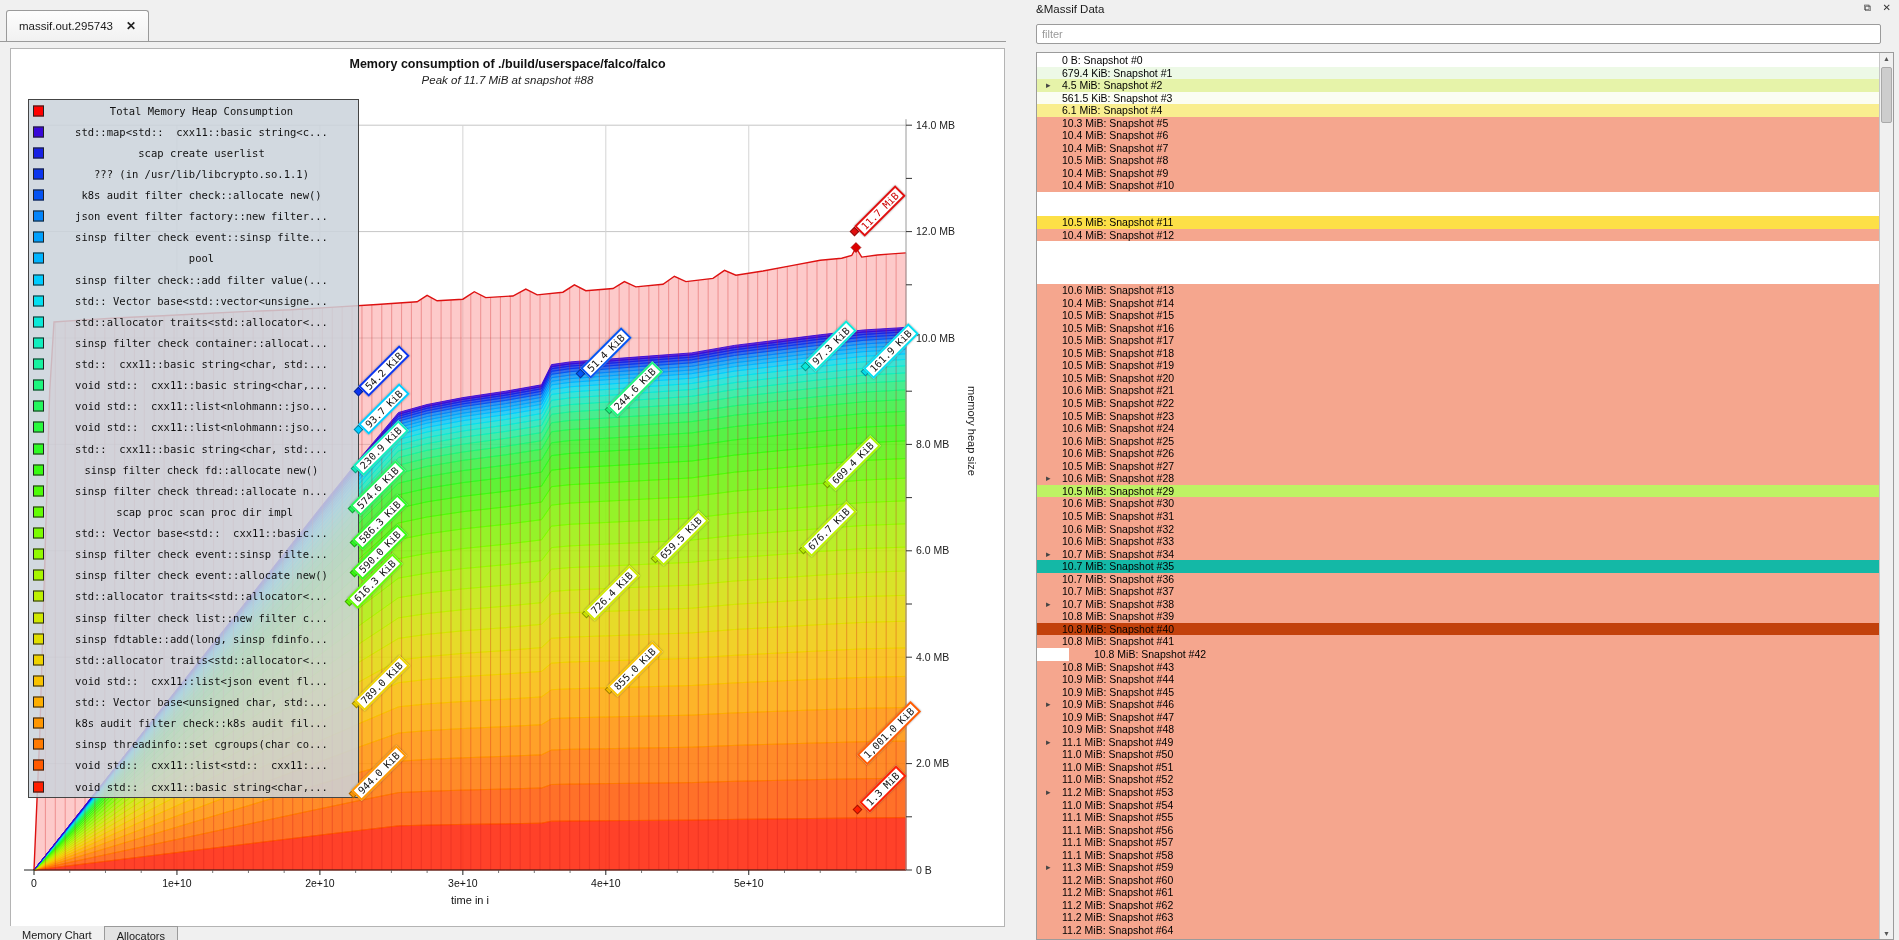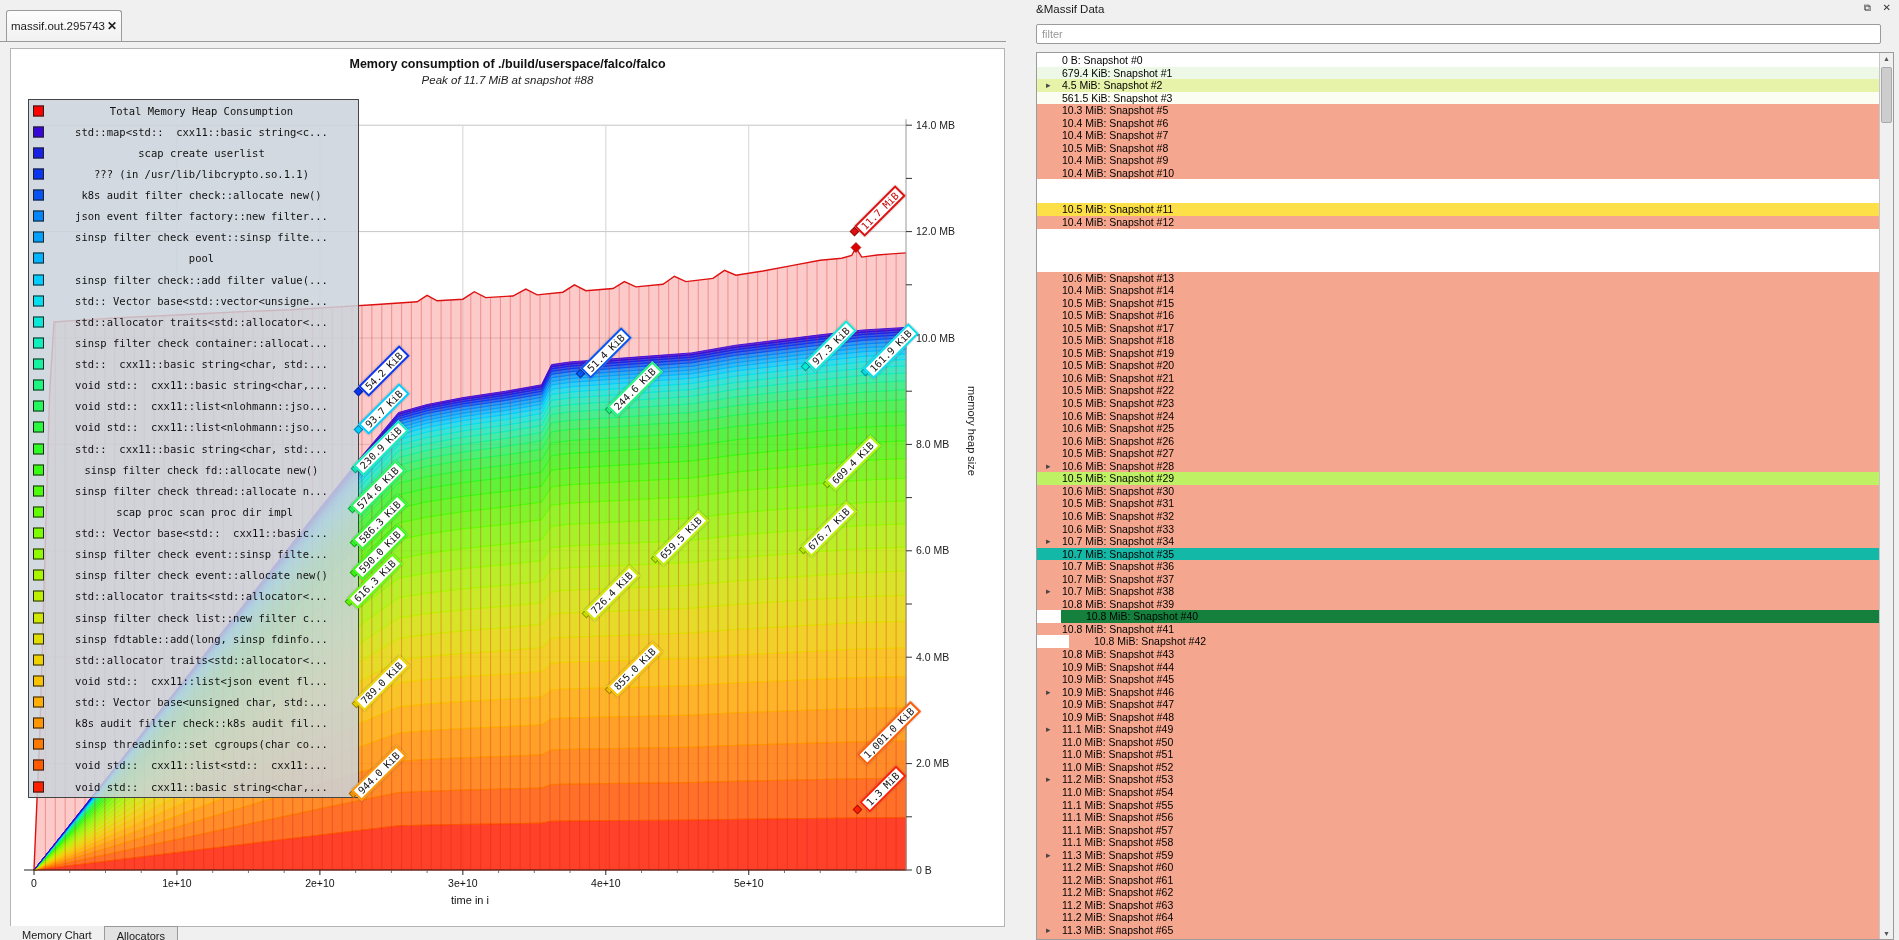--- a/index.html
+++ b/index.html
@@ -1,22 +1,22 @@
 <!DOCTYPE html>
 <html><head>
 <meta charset="utf-8">
 <style>
   html,body{margin:0;padding:0;background:#e9e9e9;}
   #app{position:relative;width:1899px;height:940px;background:#f0f0f0;
        font-family:"Liberation Sans",sans-serif;overflow:hidden;}
 
   
-  .doc-tab{position:absolute;left:6px;top:10px;height:30px;padding:0 4px;
+  .doc-tab{position:absolute;left:6px;top:10px;height:30px;padding:0 12px;
     background:linear-gradient(#fdfdfd,#f1f1f1);border:1px solid #9a9a9a;border-bottom:none;
-    border-radius:3px 3px 0 0;display:flex;align-items:center;gap:2px;font-size:11.5px;color:#1a1a1a;}
+    border-radius:3px 3px 0 0;display:flex;align-items:center;gap:13px;font-size:11.5px;color:#1a1a1a;}
   .doc-tab .close{font-weight:bold;font-size:12px;color:#222;cursor:pointer;}
   .tabbar-line{position:absolute;left:0;top:41px;width:1020px;height:1px;background:#9a9a9a;}
 
   
   .chart-panel{position:absolute;left:10px;top:48px;width:995px;height:879px;
     background:#ffffff;border:1px solid #b4b4b4;box-sizing:border-box;}
   .chart-title{position:absolute;left:0;top:8px;width:100%;text-align:center;
     font-size:12.5px;font-weight:bold;color:#111;}
   .chart-subtitle{position:absolute;left:0;top:25px;width:100%;text-align:center;
     font-size:11.5px;font-style:italic;color:#222;}
@@ -480,20 +480,21 @@
       <span>⧉</span>
       <span>✕</span>
     </div>
     <input class="filter-input" placeholder="filter" style="">
     <div class="snap-list">
       <div class="rows" id="snap-rows">
           <div class="srow" style="background: rgb(255, 255, 255);"><span>0 B: Snapshot #0</span></div>
           <div class="srow" style="background: rgb(237, 249, 230);"><span>679.4 KiB: Snapshot #1</span></div>
           <div class="srow" style="background: rgb(230, 243, 169);"><span class="arr">▸</span><span>4.5 MiB: Snapshot #2</span></div>
           <div class="srow" style="background: rgb(251, 253, 243);"><span>561.5 KiB: Snapshot #3</span></div>
+          <div class="srow" style="background: rgb(249, 238, 143);"><span>6.1 MiB: Snapshot #4</span></div>
           <div class="srow" style="background: rgb(245, 166, 142);"><span>10.3 MiB: Snapshot #5</span></div>
           <div class="srow" style="background: rgb(245, 166, 142);"><span>10.4 MiB: Snapshot #6</span></div>
           <div class="srow" style="background: rgb(245, 166, 142);"><span>10.4 MiB: Snapshot #7</span></div>
           <div class="srow" style="background: rgb(245, 166, 142);"><span>10.5 MiB: Snapshot #8</span></div>
           <div class="srow" style="background: rgb(245, 166, 142);"><span>10.4 MiB: Snapshot #9</span></div>
           <div class="srow" style="background: rgb(245, 166, 142);"><span>10.4 MiB: Snapshot #10</span></div>
           <div class="srow" style="background: #fde047; margin-top: 24px;"><span>10.5 MiB: Snapshot #11</span></div>
           <div class="srow" style="background: rgb(245, 166, 142);"><span>10.4 MiB: Snapshot #12</span></div>
           <div class="srow" style="background: rgb(245, 166, 142); margin-top: 43px;"><span>10.6 MiB: Snapshot #13</span></div>
           <div class="srow" style="background: rgb(245, 166, 142);"><span>10.4 MiB: Snapshot #14</span></div>
@@ -515,21 +516,21 @@
           <div class="srow" style="background: rgb(245, 166, 142);"><span>10.6 MiB: Snapshot #30</span></div>
           <div class="srow" style="background: rgb(245, 166, 142);"><span>10.5 MiB: Snapshot #31</span></div>
           <div class="srow" style="background: rgb(245, 166, 142);"><span>10.6 MiB: Snapshot #32</span></div>
           <div class="srow" style="background: rgb(245, 166, 142);"><span>10.6 MiB: Snapshot #33</span></div>
           <div class="srow" style="background: rgb(245, 166, 142);"><span class="arr">▸</span><span>10.7 MiB: Snapshot #34</span></div>
           <div class="srow" style="background: #14b8a6;"><span>10.7 MiB: Snapshot #35</span></div>
           <div class="srow" style="background: rgb(245, 166, 142);"><span>10.7 MiB: Snapshot #36</span></div>
           <div class="srow" style="background: rgb(245, 166, 142);"><span>10.7 MiB: Snapshot #37</span></div>
           <div class="srow" style="background: rgb(245, 166, 142);"><span class="arr">▸</span><span>10.7 MiB: Snapshot #38</span></div>
           <div class="srow" style="background: rgb(245, 166, 142);"><span>10.8 MiB: Snapshot #39</span></div>
-          <div class="srow" style="background: #15803d; margin-left: 24px;"><span>10.8 MiB: Snapshot #40</span></div>
+          <div class="srow" style="background: #c2410c;"><span>10.8 MiB: Snapshot #40</span></div>
           <div class="srow" style="background: rgb(245, 166, 142);"><span>10.8 MiB: Snapshot #41</span></div>
           <div class="srow" style="background: rgb(245, 166, 142); margin-left: 32px;"><span>10.8 MiB: Snapshot #42</span></div>
           <div class="srow" style="background: rgb(245, 166, 142);"><span>10.8 MiB: Snapshot #43</span></div>
           <div class="srow" style="background: rgb(245, 166, 142);"><span>10.9 MiB: Snapshot #44</span></div>
           <div class="srow" style="background: rgb(245, 166, 142);"><span>10.9 MiB: Snapshot #45</span></div>
           <div class="srow" style="background: rgb(245, 166, 142);"><span class="arr">▸</span><span>10.9 MiB: Snapshot #46</span></div>
           <div class="srow" style="background: rgb(245, 166, 142);"><span>10.9 MiB: Snapshot #47</span></div>
           <div class="srow" style="background: rgb(245, 166, 142);"><span>10.9 MiB: Snapshot #48</span></div>
           <div class="srow" style="background: rgb(245, 166, 142);"><span class="arr">▸</span><span>11.1 MiB: Snapshot #49</span></div>
           <div class="srow" style="background: rgb(245, 166, 142);"><span>11.0 MiB: Snapshot #50</span></div>

